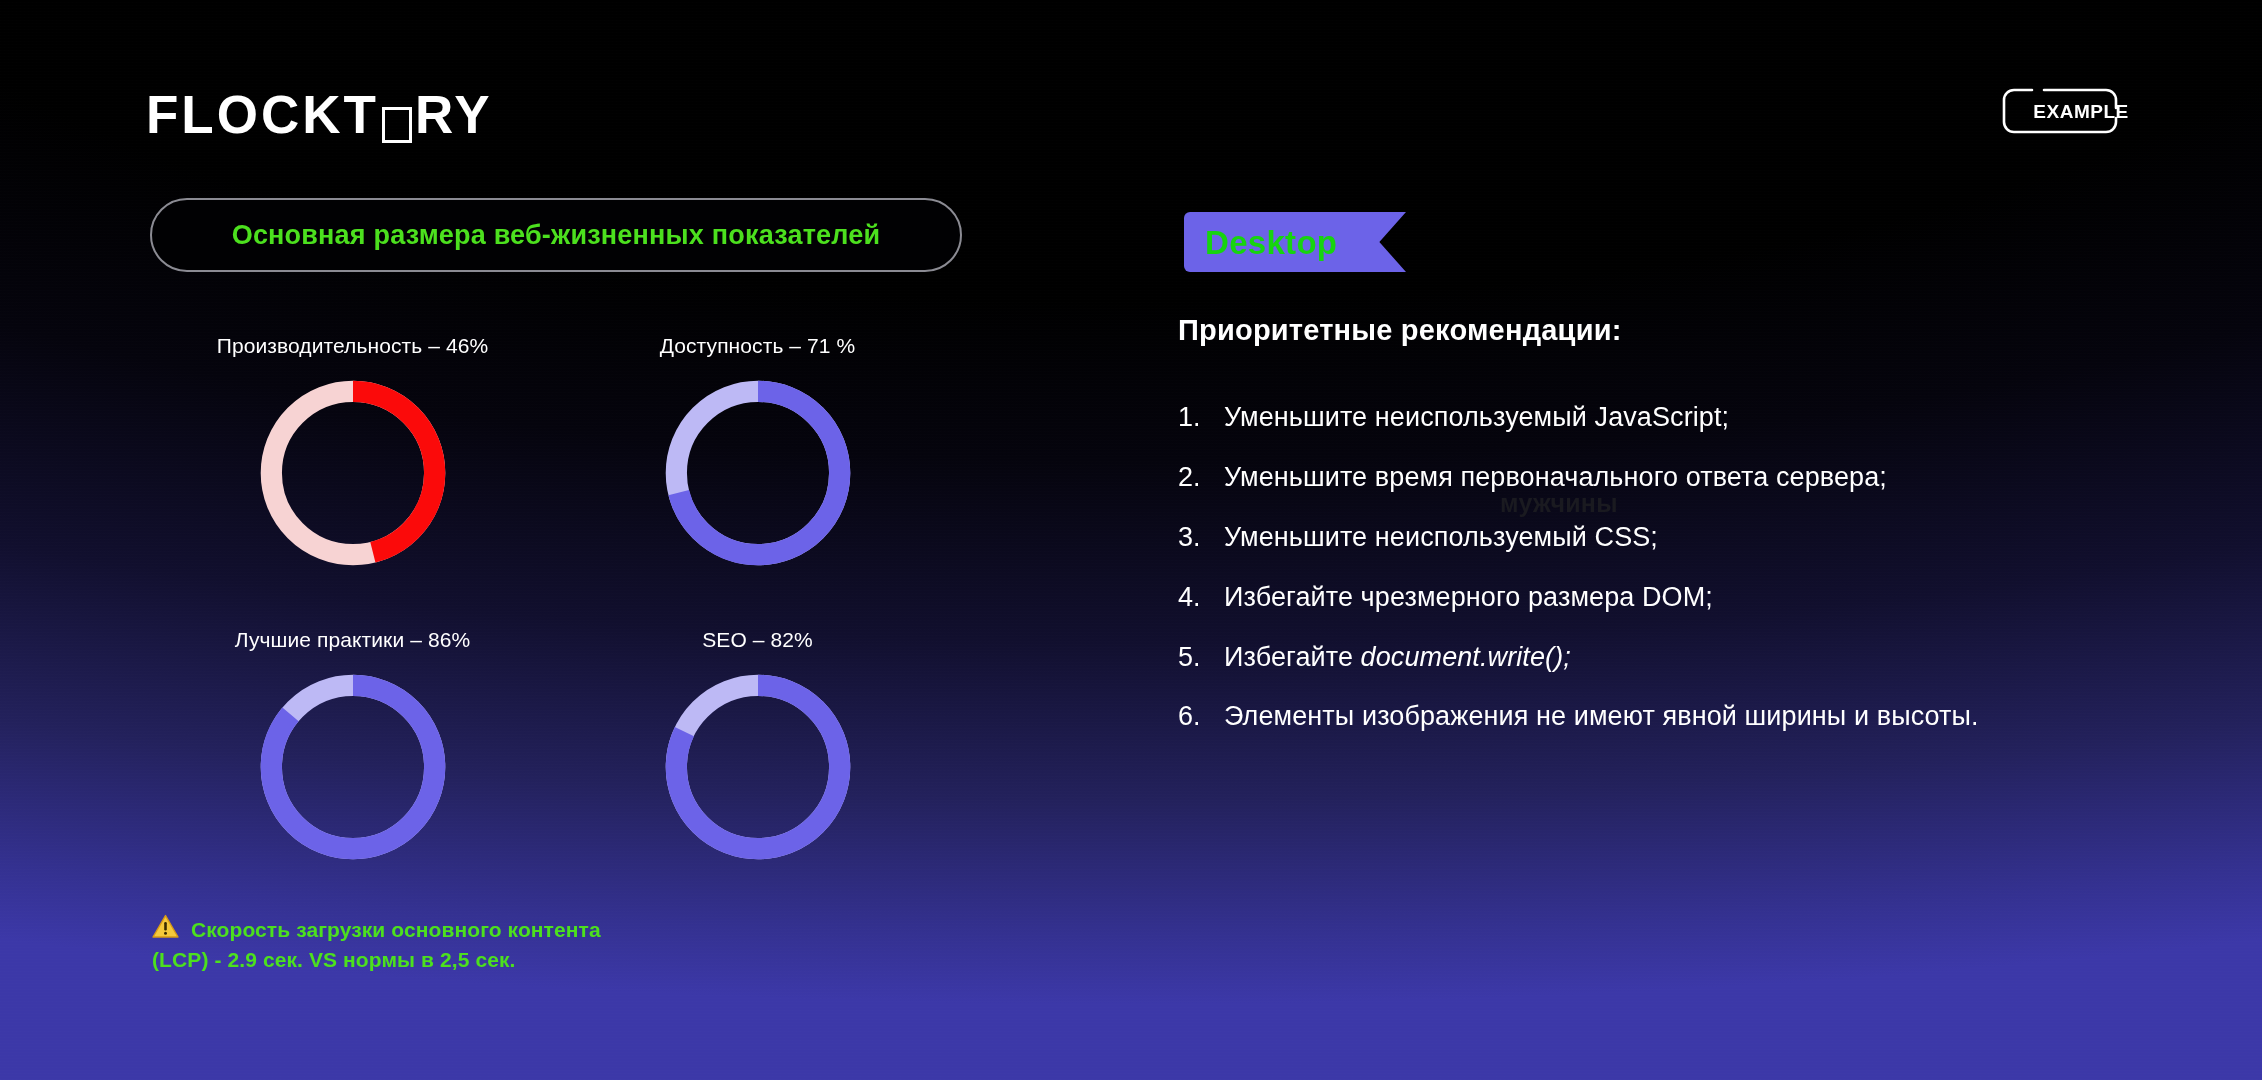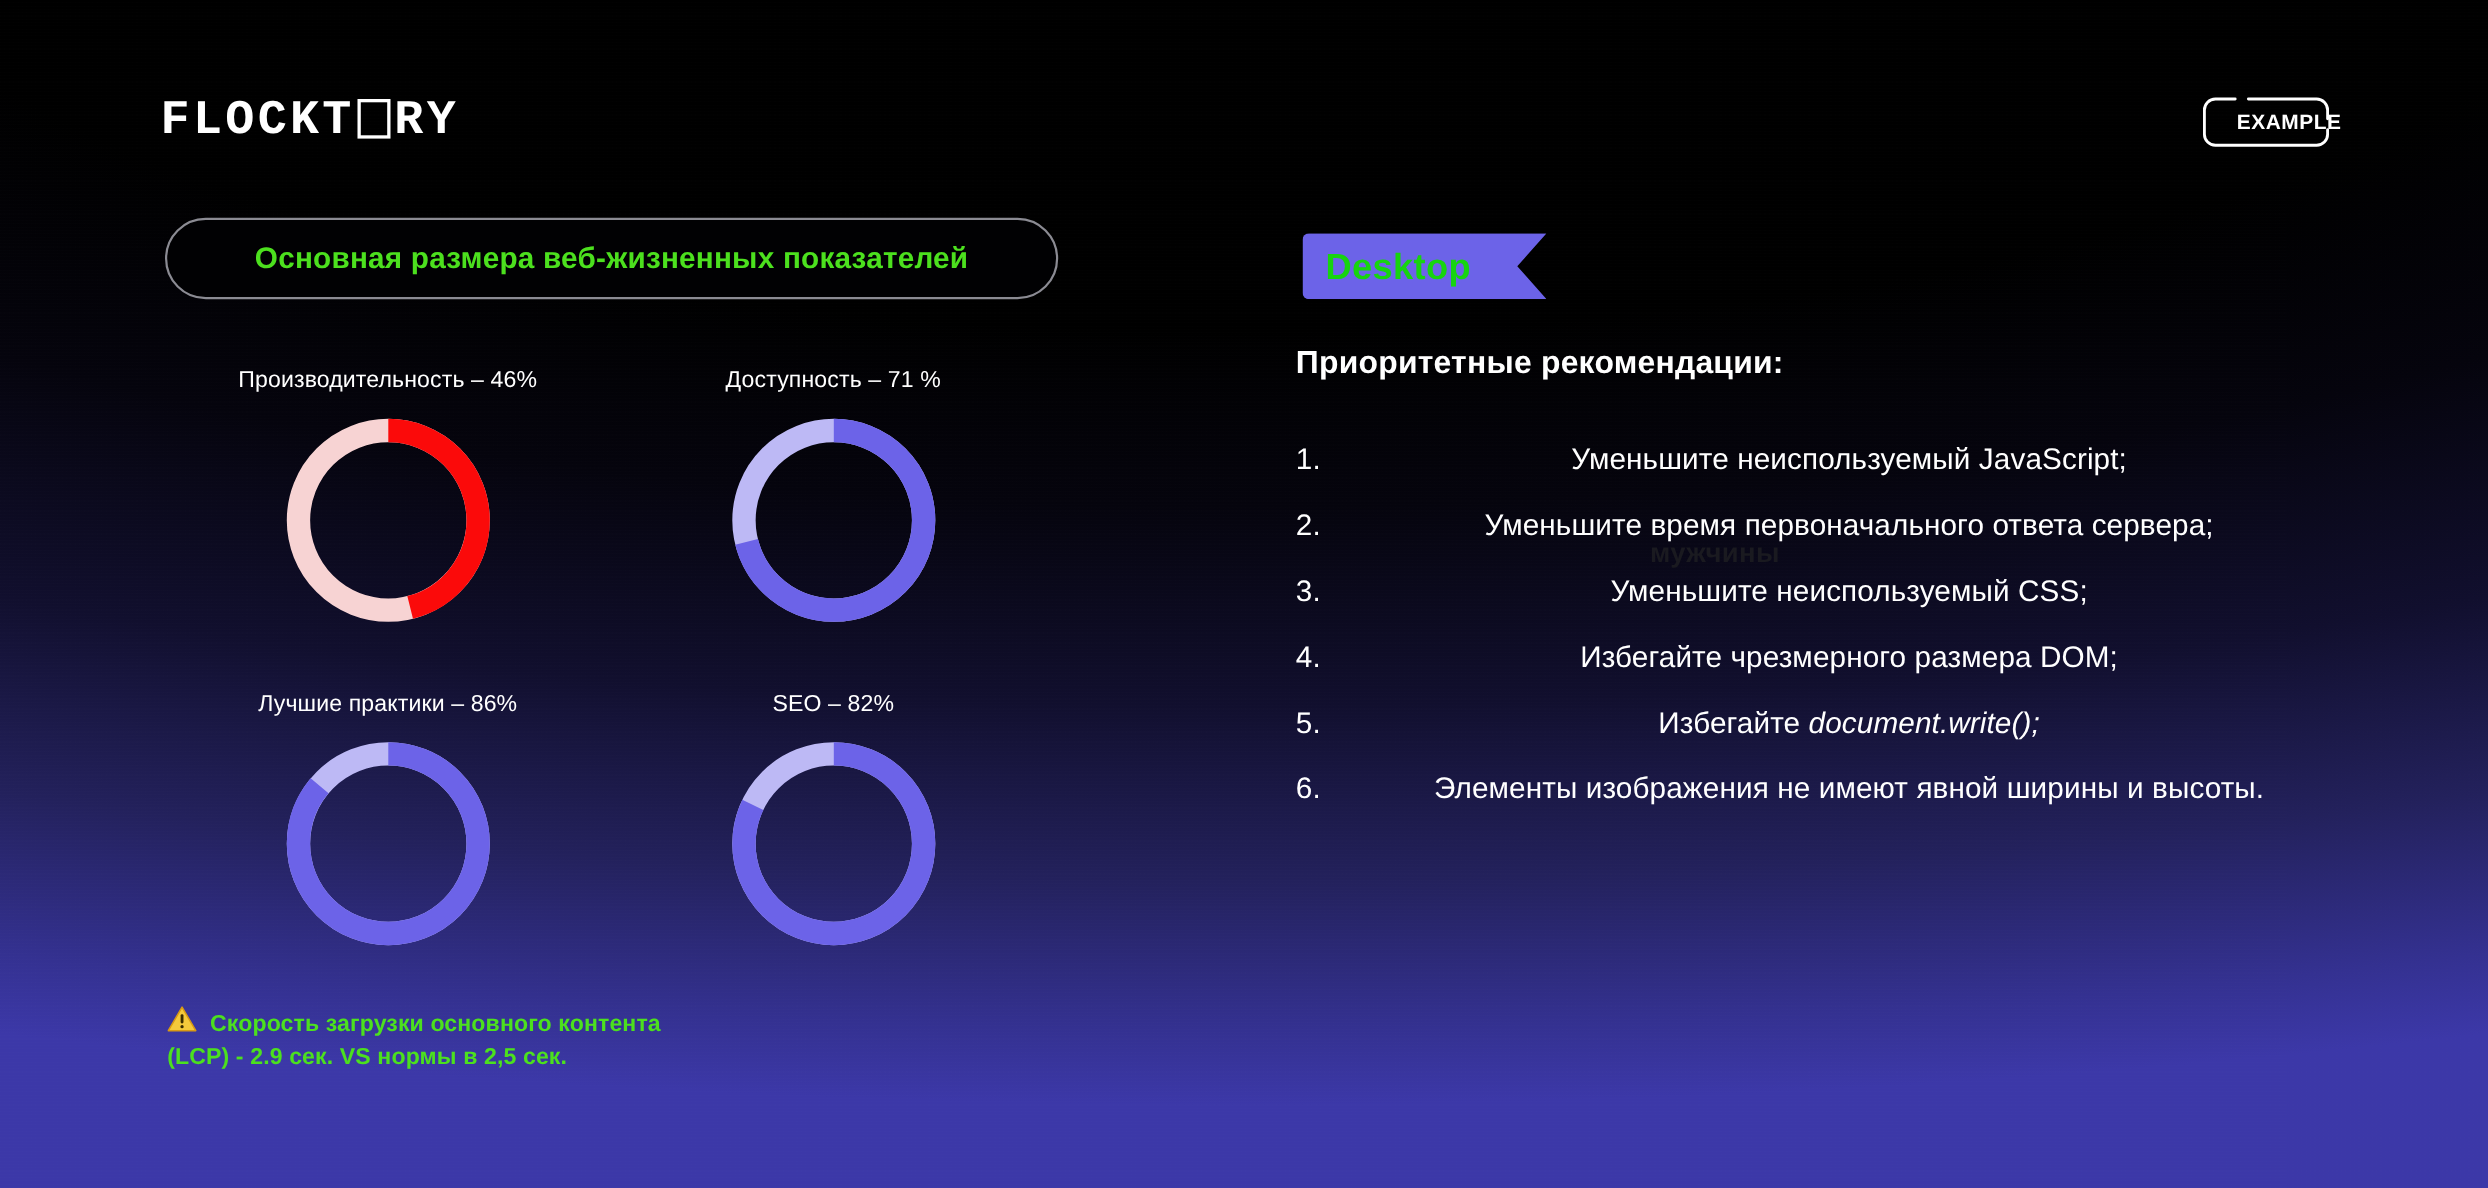--- a/index.html
+++ b/index.html
@@ -25,26 +25,25 @@
     background-image:
       repeating-linear-gradient(0deg, rgba(255,255,255,.035) 0 1px, transparent 1px 3px),
       repeating-linear-gradient(90deg, rgba(255,255,255,.025) 0 1px, transparent 1px 4px);
     pointer-events:none;
   }
 
   
   .logo {
     position:absolute; left:146px; top:88px;
     color:#fff;
-    font-size:44px;
+    font-size:53px;
     font-weight:700;
     letter-spacing:3px;
-    display:flex; align-items:flex-start;
+    display:flex; align-items:flex-end;
     line-height:1;
-    font-family:Liberation Mono, monospace;
   }
   .logo .sq {
     display:inline-block;
     width:30px; height:36px;
     border:3px solid #fff;
     margin:0 3px;
     position:relative;
     top:2px;
   }
 
@@ -150,21 +149,21 @@
     font-weight:400;
     line-height:1.44;
     margin-bottom:21px;
     letter-spacing:.1px;
   }
   .rec-item .num {
     width:46px;
     flex:0 0 46px;
     text-align:left;
   }
-  .rec-item .body { flex:1 1 auto;text-align:center; }
+  .rec-item .body { flex:1 1 auto; }
   .rec-item em { font-style:italic; }
 
   .watermark {
     position:absolute; left:1452px; top:489px;
     color:#1a1a20;
     font-size:25px;
     font-weight:700;
     letter-spacing:.3px;
     user-select:none;
     margin-left:48px;

